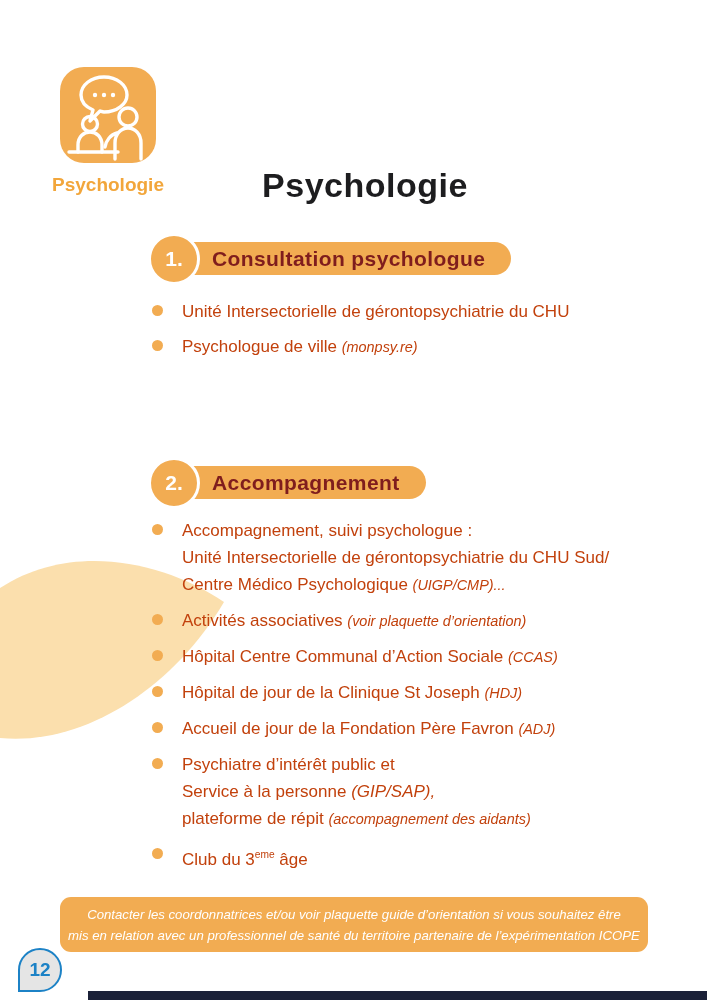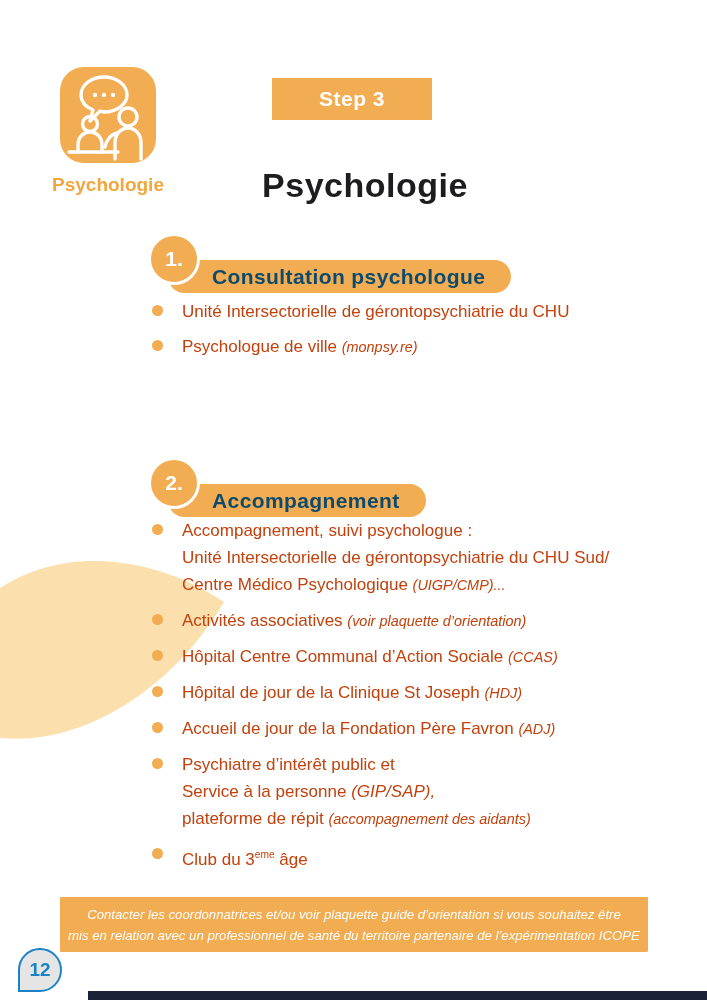--- a/index.html
+++ b/index.html
@@ -16,35 +16,35 @@
   .step-badge{position:absolute;left:272px;top:78px;width:160px;height:42px;background:#F2AC52;color:#ffffff;
     font-size:21px;font-weight:bold;letter-spacing:.5px;display:flex;align-items:center;justify-content:center;z-index:1;}
   .page-title{position:absolute;left:160px;top:166px;width:410px;text-align:center;font-size:34px;font-weight:bold;
     color:#1D1D1F;letter-spacing:.5px;z-index:1;}
 
   
   .section-header{position:absolute;left:151px;z-index:1;}
   .num-badge{position:absolute;left:0;top:0;width:46px;height:46px;background:#F2AC52;border:3px solid #ffffff;
     box-sizing:content-box;border-radius:50%;color:#fff;font-size:21px;font-weight:bold;
     display:flex;align-items:center;justify-content:center;z-index:3;margin:-3px 0 0 -3px;}
-  .pill{margin-left:17px;height:33px;background:#F2AC52;border-radius:17px;color:#0c4a6e;font-size:21px;font-weight:bold;
-    letter-spacing:.4px;display:inline-flex;align-items:center;padding:0 26px 0 44px;position:relative;top:6px;z-index:2;white-space:nowrap;margin-top:18px;}
+  .pill{margin-left:17px;height:33px;background:#F2AC52;border-radius:17px;color:#7f1d1d;font-size:21px;font-weight:bold;
+    letter-spacing:.4px;display:inline-flex;align-items:center;padding:0 26px 0 44px;position:relative;top:6px;z-index:2;white-space:nowrap;}
 
   
   .bullet-list{position:absolute;z-index:1;}
   .bullet-item{position:relative;padding-left:30px;margin-bottom:8px;color:#c2410c;}
   .bullet-item .dot{position:absolute;left:0;top:7px;width:11px;height:11px;border-radius:50%;background:#F2AC52;}
   .bullet-item .line{font-size:17px;line-height:27px;white-space:nowrap;}
   .seg-n{font-style:normal;}
   .seg-note{font-style:italic;font-size:.85em;}
   .seg-i{font-style:italic;}
   .seg-sup{font-size:.6em;vertical-align:super;}
 
   
-  .info-banner{position:absolute;left:60px;top:897px;width:588px;height:55px;background:#F2AC52;border-radius:1px;
+  .info-banner{position:absolute;left:60px;top:897px;width:588px;height:55px;background:#F2AC52;border-radius:11px;
     color:#ffffff;font-style:italic;font-size:13.2px;line-height:21px;text-align:center;
     display:flex;flex-direction:column;justify-content:center;z-index:1;}
 
   
   .page-num{position:absolute;left:18px;top:948px;width:44px;height:44px;background:#e5e5e5;border:2.5px solid #1C82C6;
     border-radius:50% 50% 50% 0;color:#1C82C6;font-size:19px;font-weight:bold;
     display:flex;align-items:center;justify-content:center;box-sizing:border-box;z-index:2;}
 
   
   .footer-bar{position:absolute;left:88px;top:991px;width:619px;height:9px;background:#1B2138;z-index:1;}
@@ -67,21 +67,20 @@
       <circle cx="30" cy="57" r="7.5"></circle>
       <path d="M18 85 v-7 c0 -8 5.5 -13 12 -13 c6.5 0 12 5 12 13 v7"></path>
       <circle cx="68" cy="50" r="9"></circle>
       <path d="M55 92 v-16 c0 -9 6 -15 13 -15 c7 0 13 6 13 15 v16"></path>
       <path d="M57 66 c-7 2 -11 8 -12 14"></path>
       <path d="M9 85 h49"></path>
     </svg>
   </div>
   <div class="cat-label">Psychologie</div>
 
-  <div class="step-badge">Step 3</div>
   <div class="page-title">Psychologie</div>
 
   <div class="section-header" style="top:236px;">
     <div class="num-badge">1.</div>
     <div class="pill">Consultation psychologue</div>
   </div>
 
   <div class="bullet-list" style="left:152px;top:298px;width:540px;">
       <div class="bullet-item">
         <span class="dot"></span>

